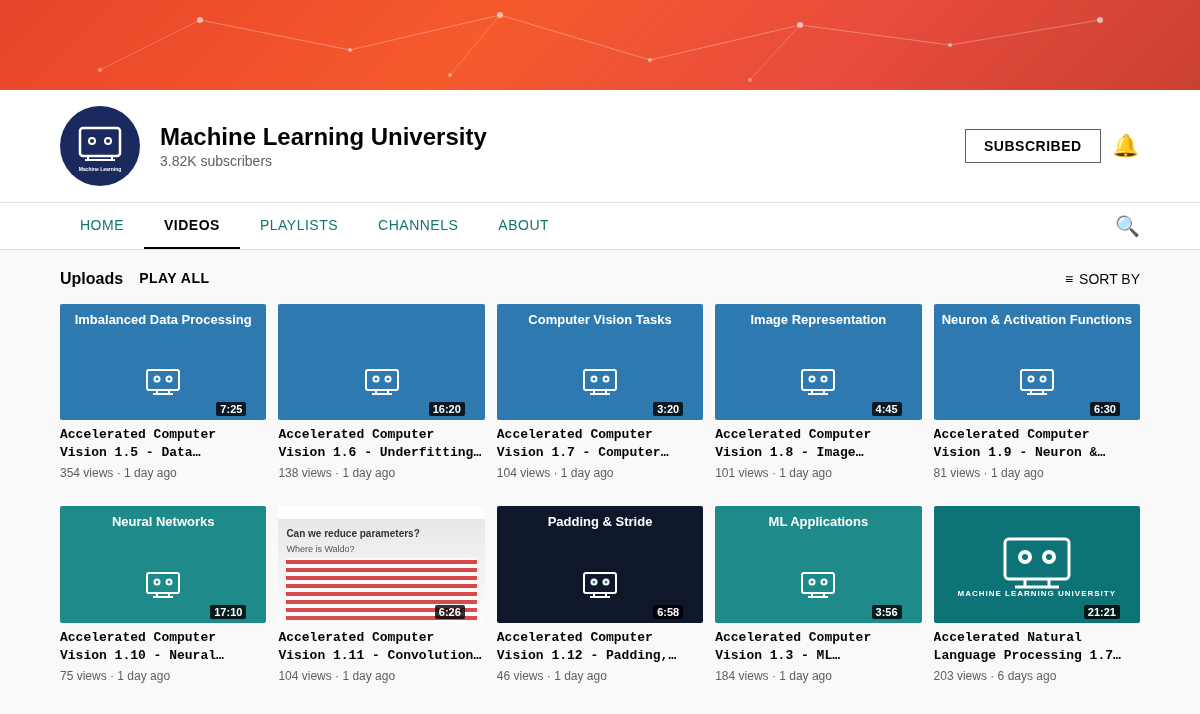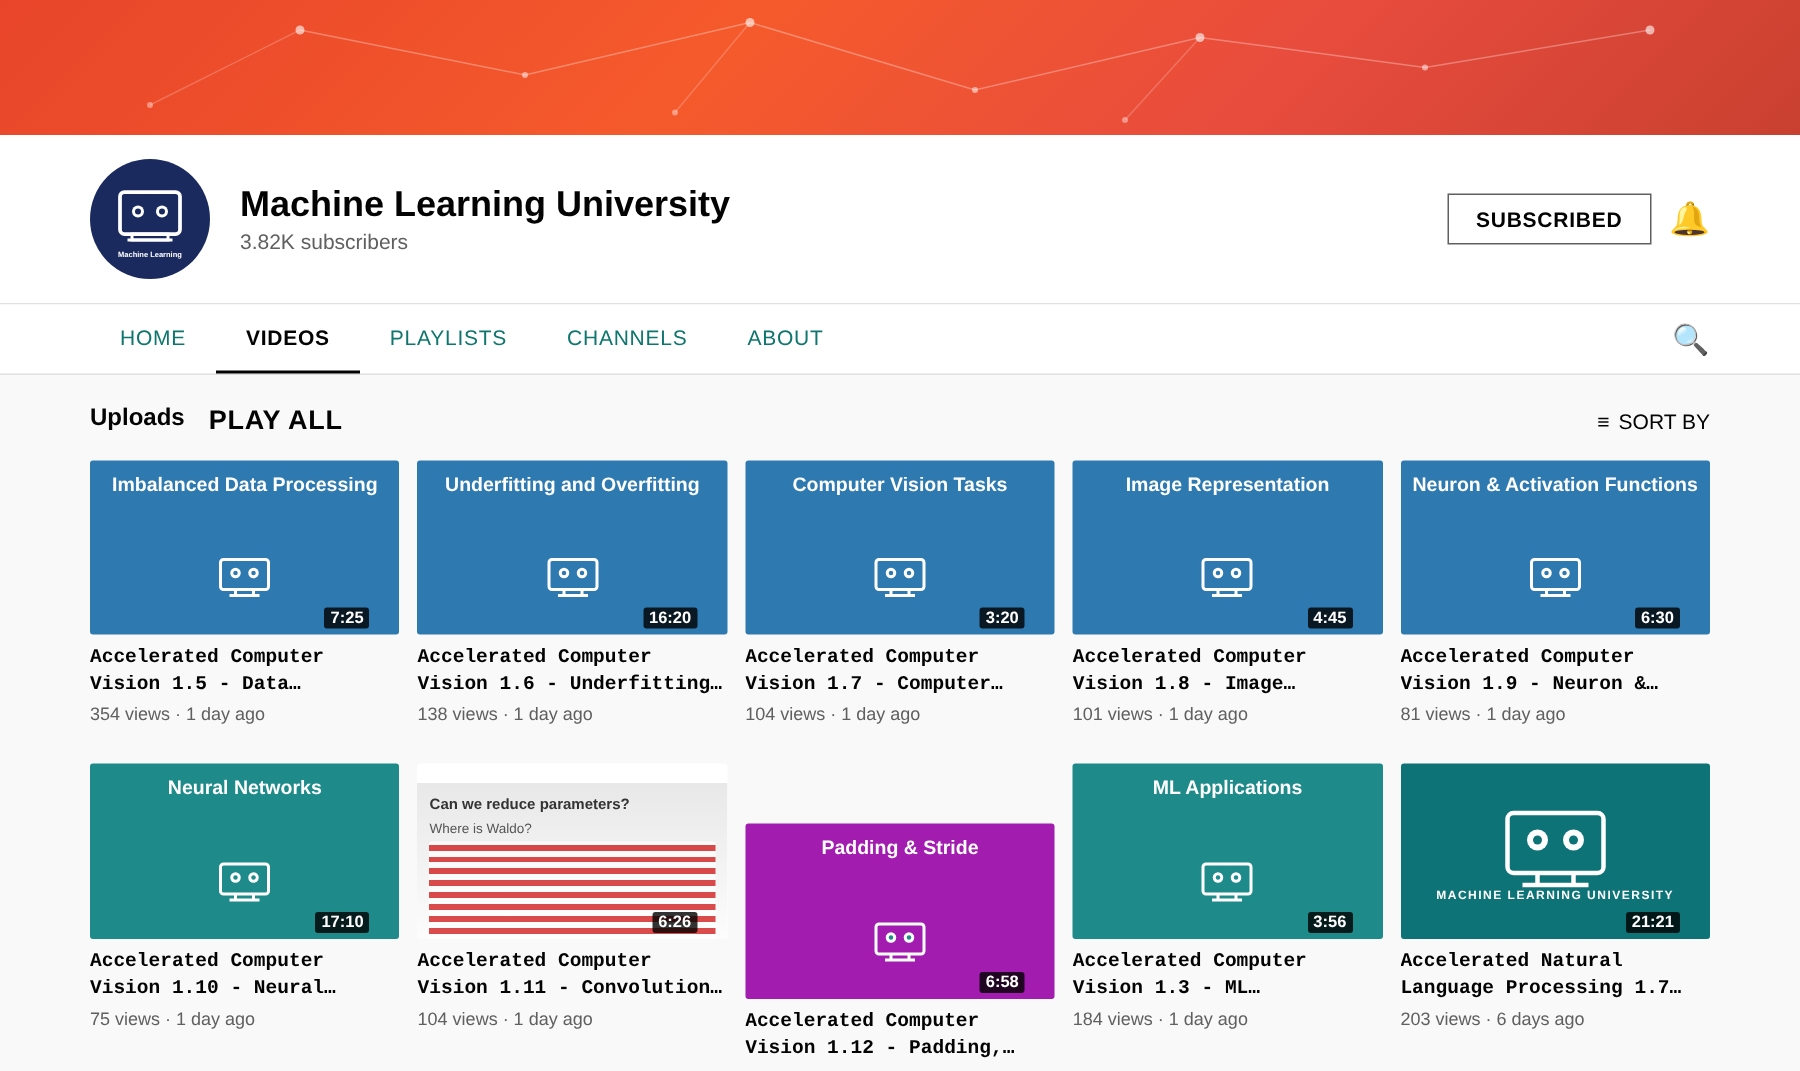--- a/index.html
+++ b/index.html
@@ -112,21 +112,21 @@
     .uploads-left {
       display: flex;
       gap: 16px;
     }
     .uploads-label {
       font-size: 16px;
       font-weight: 600;
       color: #030303;
     }
     .play-all {
-      font-size: 18px;
+      font-size: 14px;
       font-weight: 600;
       color: #030303;
       cursor: pointer;
       letter-spacing: 0.5px;
     }
     .sort-by {
       display: flex;
       align-items: center;
       gap: 6px;
       font-size: 14px;
@@ -309,21 +309,20 @@
         <div class="duration-badge">7:25</div>
       </div>
       <div class="video-meta">
         <div class="video-title">Accelerated Computer Vision 1.5 - Data Processing -...</div>
         <div class="video-stats">354 views · 1 day ago</div>
       </div>
     </div>
 
     <div class="video-card">
       <div class="thumbnail thumb-blue">
-        <span class="thumb-title">Underfitting and Overfitting</span>
         <svg class="mlu-logo-svg thumb-logo" viewBox="0 0 40 30">
           <rect x="4" y="2" width="32" height="20" rx="2" fill="none" stroke="white" stroke-width="2"></rect>
           <circle cx="14" cy="11" r="3.5" fill="white"></circle>
           <circle cx="26" cy="11" r="3.5" fill="white"></circle>
           <circle cx="14" cy="11" r="1.5" fill="#2e7ab0"></circle>
           <circle cx="26" cy="11" r="1.5" fill="#2e7ab0"></circle>
           <line x1="14" y1="22" x2="14" y2="26" stroke="white" stroke-width="2"></line>
           <line x1="26" y1="22" x2="26" y2="26" stroke="white" stroke-width="2"></line>
           <line x1="10" y1="26" x2="30" y2="26" stroke="white" stroke-width="2"></line>
         </svg>
@@ -434,21 +433,21 @@
         </div>
         <div class="duration-badge">6:26</div>
       </div>
       <div class="video-meta">
         <div class="video-title">Accelerated Computer Vision 1.11 - Convolutions (Filters)</div>
         <div class="video-stats">104 views · 1 day ago</div>
       </div>
     </div>
 
     <div class="video-card">
-      <div class="thumbnail" style="background:#a21caf;margin-top:40px;">
+      <div class="thumbnail" style="background:#0f172a;">
         <span class="thumb-title">Padding &amp; Stride</span>
         <svg class="mlu-logo-svg thumb-logo" viewBox="0 0 40 30">
           <rect x="4" y="2" width="32" height="20" rx="2" fill="none" stroke="white" stroke-width="2"></rect>
           <circle cx="14" cy="11" r="3.5" fill="white"></circle>
           <circle cx="26" cy="11" r="3.5" fill="white"></circle>
           <circle cx="14" cy="11" r="1.5" fill="#1e8a8a"></circle>
           <circle cx="26" cy="11" r="1.5" fill="#1e8a8a"></circle>
           <line x1="14" y1="22" x2="14" y2="26" stroke="white" stroke-width="2"></line>
           <line x1="26" y1="22" x2="26" y2="26" stroke="white" stroke-width="2"></line>
           <line x1="10" y1="26" x2="30" y2="26" stroke="white" stroke-width="2"></line>

